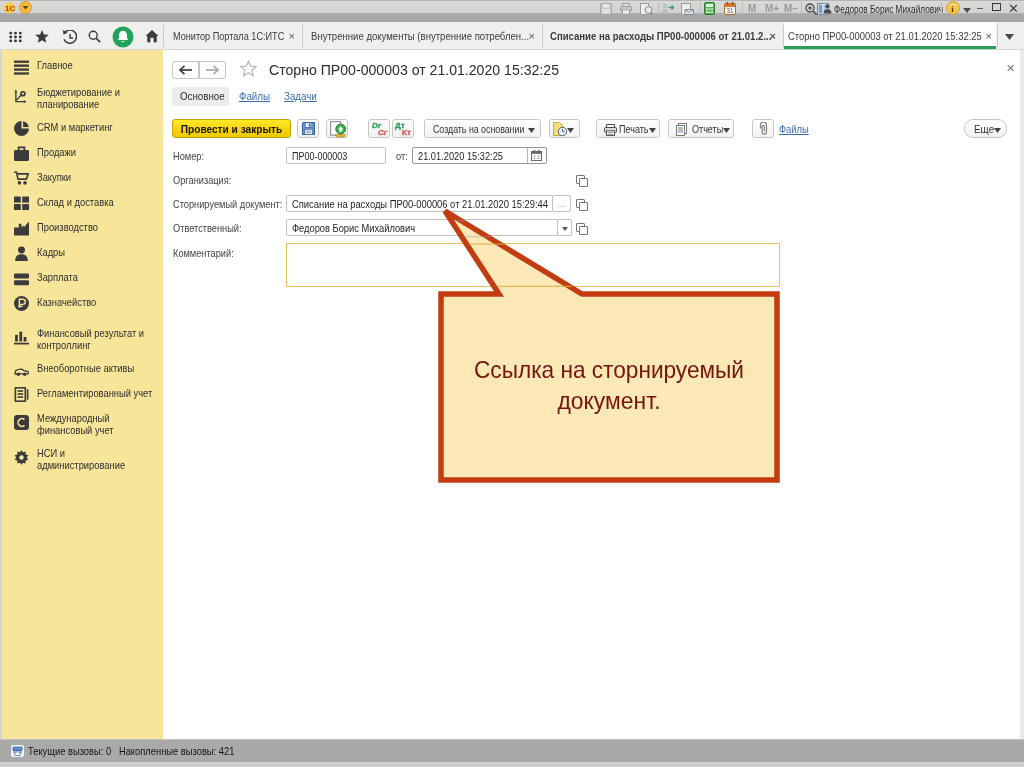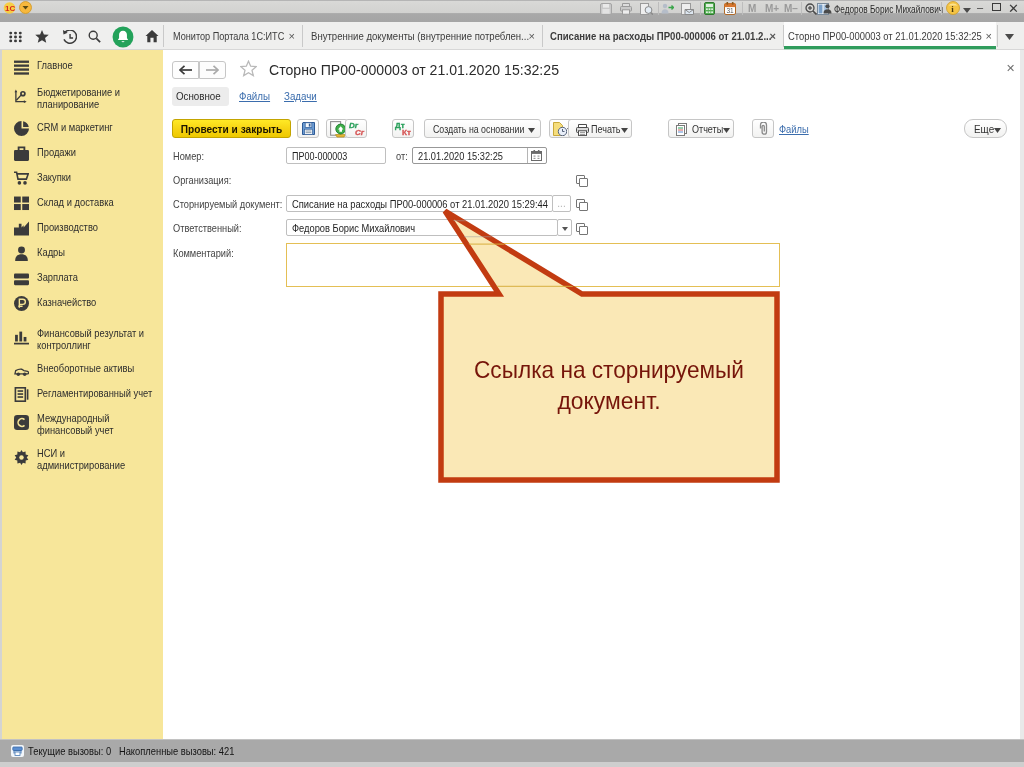--- a/index.html
+++ b/index.html
@@ -32,21 +32,21 @@
 .mi .tx { position:absolute; left:35px; top:1px; line-height:11.6px; white-space:nowrap; transform:scaleX(0.85); transform-origin:0 50%; }
 
 
 #content { left:163px; top:50px; width:857px; height:689px; background:#fff; }
 #scrollR { left:1020px; top:50px; width:4px; height:690px; background:#e9e9e9; }
 
 .navbtn { position:absolute; width:27px; height:18px; background:#fdfdfd; border:1px solid #c6c6c6; }
 #closeform { left:1006px; top:62px; font-size:11px; color:#707070; }
 
 #subtab1 { left:172px; top:87px; width:57px; height:19px; background:#ececec; border-radius:3px;
-  font-size:11.5px; color:#2b2b2b; text-align:left; line-height:19px; transform:scaleX(1); }
+  font-size:11.5px; color:#2b2b2b; text-align:right; line-height:19px; transform:scaleX(1); }
 #subtab1 span { display:inline-block; transform:scaleX(0.85); }
 .link { color:#3b6dad; text-decoration:underline; font-size:11.5px; transform:scaleX(0.85); transform-origin:0 50%; white-space:nowrap; }
 
 .btn { position:absolute; height:19px; background:linear-gradient(#ffffff,#f2f2f1); border:1px solid #c6c6c6; border-radius:3px; }
 .btn .cap { position:absolute; width:100%; text-align:center; top:3px; font-size:11px; color:#333; white-space:nowrap; }
 
 
 .flabel { position:absolute; left:173px; font-size:11px; color:#444; white-space:nowrap; transform:scaleX(0.84); transform-origin:0 50%; }
 .field { position:absolute; background:#fff; border:1px solid #bfbfbf; border-radius:2px; font-size:11.5px; color:#1f1f1f; padding:2px 0 0 5px; height:17px; }
 .field .v { display:inline-block; transform:scaleX(0.85); transform-origin:0 50%; white-space:nowrap; }
@@ -398,21 +398,21 @@
       </svg>
   </div>
   <div class="btn abs" style="left:326px; top:119px; width:22px;">
     <svg style="position:absolute; left:3px; top:1px;" width="17" height="17" viewBox="0 0 17 17">
         <rect x="0.6" y="0.6" width="10" height="13.6" fill="#fbfbfb" stroke="#909090" stroke-width="1.1"></rect>
         <path d="M5.5 13.6 L15.5 13.6 L14 16 L7 16 Z" fill="#e8b93a" stroke="#b08a10" stroke-width="0.7"></path>
         <circle cx="10.7" cy="8" r="4.9" fill="#3fae4a" stroke="#1a7a2c" stroke-width="0.9"></circle>
         <path d="M8 8.4 L10.7 5.2 L13.4 8.4 L12 8.4 L12 10.8 L9.4 10.8 L9.4 8.4 Z" fill="#fff"></path>
       </svg>
   </div>
-  <div class="btn abs" style="left:345px; top:119px; width:22px;">
+  <div class="btn abs" style="left:368px; top:119px; width:22px;">
     <svg style="position:absolute; left:0; top:0;" width="20" height="17" viewBox="0 0 20 17">
       <text x="3" y="8" font-size="8" font-weight="bold" font-style="italic" fill="#2ba05c" stroke="#2ba05c" stroke-width="0.35" font-family="Liberation Sans,sans-serif">Dr</text>
       <text x="9" y="15" font-size="8" font-weight="bold" font-style="italic" fill="#d65555" stroke="#d65555" stroke-width="0.35" font-family="Liberation Sans,sans-serif">Cr</text>
     </svg>
   </div>
   <div class="btn abs" style="left:392px; top:119px; width:22px;">
     <svg style="position:absolute; left:0; top:0;" width="20" height="17" viewBox="0 0 20 17">
       <text x="2" y="8" font-size="8" font-weight="bold" fill="#2ba05c" stroke="#2ba05c" stroke-width="0.35" font-family="Liberation Sans,sans-serif">Дт</text>
       <text x="9" y="15" font-size="8" font-weight="bold" fill="#d65555" stroke="#d65555" stroke-width="0.35" font-family="Liberation Sans,sans-serif">Кт</text>
     </svg>
@@ -426,21 +426,21 @@
   <div class="btn abs" style="left:549px; top:119px; width:31px;">
     <svg style="position:absolute; left:3px; top:2px;" width="14" height="14" viewBox="0 0 14 14">
         <path d="M0.5 0.5 L6.5 0.5 L9.5 3.5 L9.5 13.5 L0.5 13.5 Z" fill="#f5dd7c" stroke="#c9a93a" stroke-width="1"></path>
         <circle cx="9.5" cy="9.5" r="4.2" fill="#e8eef8" stroke="#55627a" stroke-width="1"></circle>
         <path d="M9.5 7 L9.5 9.5 L11.5 9.5" stroke="#55627a" stroke-width="1" fill="none"></path>
       </svg>
     <svg style="position:absolute; right:5px; top:8px;" width="7" height="5" viewBox="0 0 7 5">
         <path d="M0 0 L7 0 L3.5 5 Z" fill="#444"></path>
       </svg>
   </div>
-  <div class="btn abs" style="left:568px; top:119px; width:64px;">
+  <div class="btn abs" style="left:596px; top:119px; width:64px;">
     <svg style="position:absolute; left:7px; top:4px;" width="13" height="12" viewBox="0 0 13 12">
         <path d="M2.5 3.5 L2.5 0.5 L10.5 0.5 L10.5 3.5" fill="#fff" stroke="#4a4a4a" stroke-width="1"></path>
         <rect x="0.5" y="3.5" width="12" height="5" rx="1" fill="#d9d9d9" stroke="#4a4a4a" stroke-width="1"></rect>
         <rect x="2.5" y="6.8" width="8" height="4.6" fill="#fff" stroke="#4a4a4a" stroke-width="1"></rect>
         <rect x="4" y="8.2" width="5" height="0.9" fill="#888"></rect>
         <rect x="4" y="9.9" width="5" height="0.9" fill="#888"></rect>
       </svg>
     <span class="cap" style="text-align:left; left:22px; width:auto; transform:scaleX(0.82); transform-origin:0 50%;">Печать</span>
     <svg style="position:absolute; right:3px; top:8px;" width="7" height="5" viewBox="0 0 7 5">
         <path d="M0 0 L7 0 L3.5 5 Z" fill="#444"></path>

